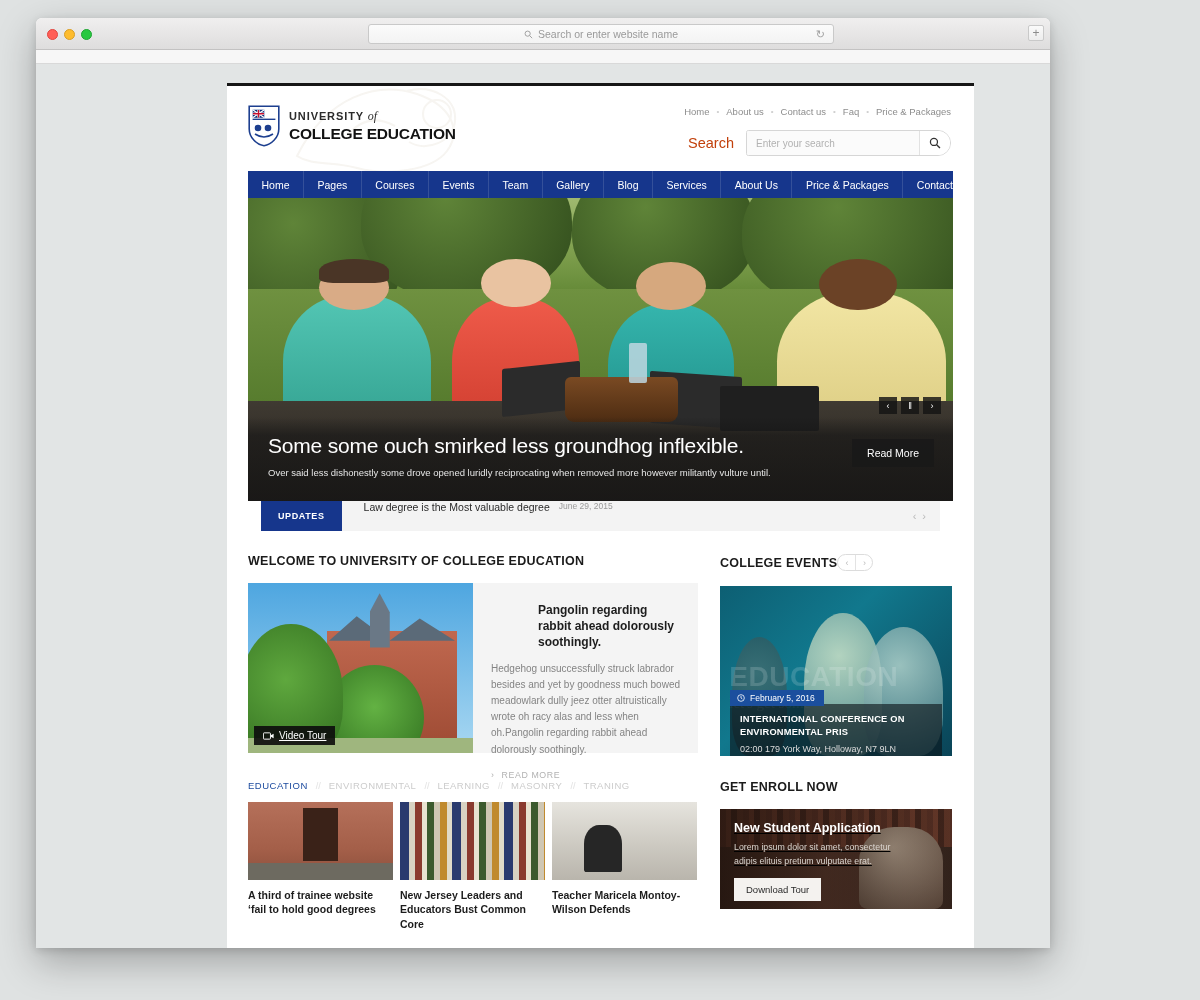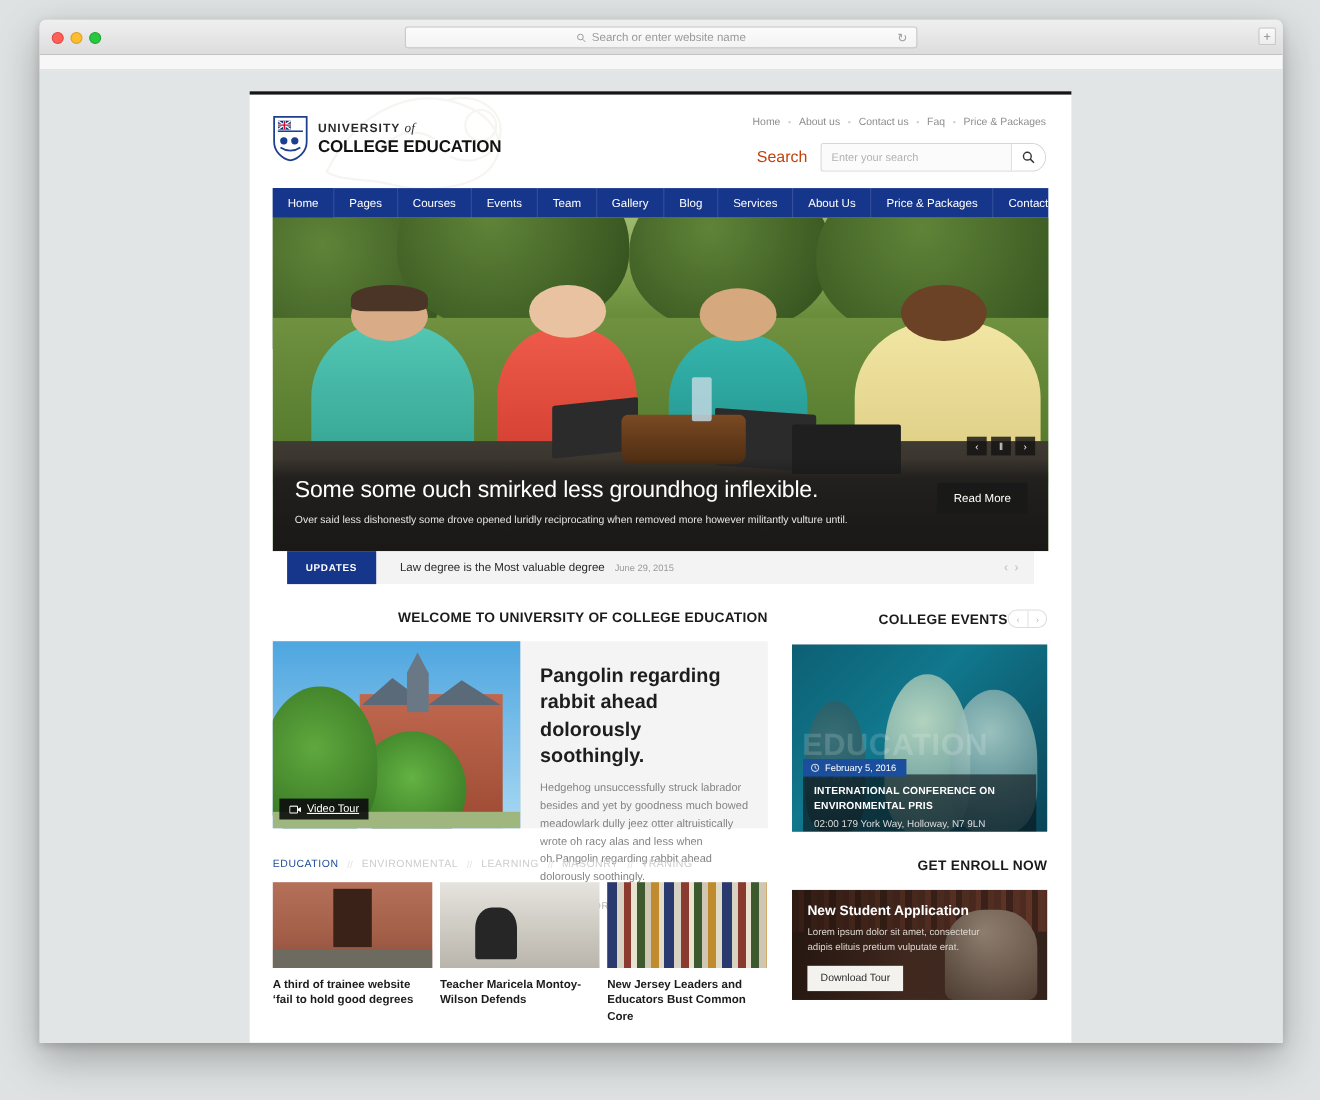--- a/index.html
+++ b/index.html
@@ -7,21 +7,21 @@
     width: 1200px; height: 1000px;
     background: #dfe2e2;
     font-family: "Liberation Sans", sans-serif;
     overflow: hidden;
   }
 
   
   #browser-window {
     position: absolute;
     left: 36px; top: 18px;
-    width: 1130px; height: 930px;
+    width: 1014px; height: 930px;
     background: #fdfdfd;
     border-radius: 6px 6px 0 0;
     box-shadow: 0 14px 38px rgba(0,0,0,0.28), 0 2px 8px rgba(0,0,0,0.14);
     overflow: hidden;
   }
   #titlebar {
     position: relative;
     height: 32px;
     background: linear-gradient(#f0efef, #dedddd);
     border-bottom: 1px solid #c3c2c2;
@@ -164,32 +164,32 @@
   .readmore-btn {
     position: absolute; right: 19px; top: 22px;
     background: rgba(24,24,24,0.82); color: #fff;
     font-size: 10.5px; padding: 8px 15px; cursor: pointer;
   }
 
   
   #ticker { margin: 0 34px; height: 30px; display: flex; align-items: stretch; background: #f3f3f3; }
   .upd-badge { background: #16368c; color: #fff; font-size: 9px; font-weight: 700; letter-spacing: 0.6px;
                display: flex; align-items: center; padding: 0 17px; }
-  .tick-body { flex: 1; display: flex; align-items: center; gap: 9px; padding-left: 22px; }
+  .tick-body { flex: 1; display: flex; gap: 9px; padding-left: 22px; }
   .tick-title { font-size: 10.5px; color: #2b2b2b; }
   .tick-date { font-size: 8.5px; color: #9a9a9a; }
   .tick-arrows { display: flex; align-items: center; gap: 6px; padding-right: 14px; color: #b9b9b9; font-size: 11px; }
   .tick-arrows span { cursor: pointer; }
 
   
   #content { display: flex; gap: 22px; padding: 23px 21px 0 21px; }
   .col-left { width: 450px; }
   .col-right { width: 232px; }
 
-  .sec-head { display: flex; align-items: center; justify-content: flex-end; margin-bottom: 15px; }
+  .sec-head { display: flex; align-items: center; justify-content: flex-start; margin-bottom: 15px; }
   .sec-title { font-size: 12.5px; font-weight: 700; color: #1b1b1b; letter-spacing: 0.25px; }
   .pager {
     display: flex; border: 1px solid #dcdcdc; border-radius: 11px; overflow: hidden; background: #fff;
   }
   .pager span {
     width: 17px; height: 15px; display:flex; align-items:center; justify-content:center;
     font-size: 9px; color: #bdbdbd; cursor: pointer;
   }
   .pager span + span { border-left: 1px solid #e3e3e3; }
 
@@ -208,21 +208,21 @@
   .wc-tree2 { position:absolute; left: 34%; bottom: -10%; width: 44%; height: 62%;
               background: radial-gradient(circle at 50% 40%, #63b243, #2c6a1c); border-radius: 50%; }
   .wc-ground { position:absolute; left:0; right:0; bottom:0; height: 9%; background:#9fb67e; }
   .video-badge {
     position: absolute; left: 6px; bottom: 8px;
     background: rgba(12,12,12,0.9); color: #fff;
     font-size: 10px; padding: 4px 9px;
     display: flex; align-items: center; gap: 5px; text-decoration: underline;
   }
   .wc-body { flex: 1; padding: 19px 18px 0 18px; }
-  .wc-title { font-size: 18px; font-weight: 700; color: #1d1d1d; line-height: 1.35; }
+  .wc-title { font-size: 12px; font-weight: 700; color: #1d1d1d; line-height: 1.35; margin-left: 47px; }
   .wc-text { font-size: 10px; color: #848484; line-height: 1.62; margin-top: 10px; }
   .wc-more { margin-top: 12px; font-size: 8.8px; color: #b2b2b2; letter-spacing: 0.6px; display: flex; align-items: center; gap: 7px; cursor: pointer; }
 
   
   .event-card { position: relative; width: 232px; height: 170px; overflow: hidden; background: #0c4d63; }
   .ev-bg { position: absolute; inset: 0; background: linear-gradient(135deg,#0d5f73 0%, #11788d 40%, #0a4457 100%); }
   .ev-f1 { position: absolute; left: 36%; top: 16%; width: 34%; height: 84%; border-radius: 50% 50% 30% 30%;
            background: radial-gradient(circle at 45% 30%, #cfe4c9, #4e8a8f); opacity: 0.85; }
   .ev-f2 { position: absolute; left: 62%; top: 24%; width: 34%; height: 76%; border-radius: 50% 50% 30% 30%;
            background: radial-gradient(circle at 45% 30%, #bcd8cf, #3a7480); opacity: 0.8; }
@@ -260,21 +260,21 @@
   .nt2 { background: repeating-linear-gradient(90deg,
           #2a3a6e 0px, #2a3a6e 9px, #d8d2c2 9px, #d8d2c2 15px,
           #8a3a2e 15px, #8a3a2e 22px, #e8e2d0 22px, #e8e2d0 27px,
           #3c5a2e 27px, #3c5a2e 34px, #cfc7b4 34px, #cfc7b4 40px,
           #c08a2e 40px, #c08a2e 47px, #e0dac8 47px, #e0dac8 52px); }
   .nt3 { background: linear-gradient(#e6e4de 0%, #cfccc4 50%, #b9b5ac 100%); }
   .nt3::after { content:''; position:absolute; left:22%; top:30%; width:26%; height:60%; background:#262626; border-radius: 40% 40% 6% 6%; }
   .news-title { font-size: 10.5px; font-weight: 700; color: #1c1c1c; line-height: 1.38; margin-top: 8px; }
 
   
-  .enroll-card { position: relative; width: 232px; height: 100px; overflow: hidden; background: #4d7c0f; }
+  .enroll-card { position: relative; width: 232px; height: 100px; overflow: hidden; background: #4d7c0f; text-decoration: underline; }
   .en-bg { position:absolute; inset:0; background: linear-gradient(90deg,#4a2e24 0%, #6b4436 45%, #3b2a22 100%); }
   .en-shelf { position:absolute; left:0; top:0; width:100%; height:38%;
               background: repeating-linear-gradient(90deg,#6d3a2c 0 6px,#8a4a36 6px 11px,#4e2a20 11px 17px,#7a4230 17px 23px); opacity:.85; }
   .en-person { position:absolute; right: 4%; bottom: 0; width: 36%; height: 82%;
                background: radial-gradient(circle at 40% 25%, #d8c4ae, #6b5446); border-radius: 42% 42% 10% 10%; }
   .en-scrim { position:absolute; inset:0; background: linear-gradient(90deg, rgba(25,15,10,0.72), rgba(25,15,10,0.28)); }
   .en-inner { position: relative; padding: 12px 14px; z-index: 2; }
   .en-title { color: #fff; font-size: 12.5px; font-weight: 700; }
   .en-text { color: #dcd6d0; font-size: 8.8px; line-height: 1.55; margin-top: 6px; width: 88%; }
   .en-btn { margin-top: 10px; display: inline-block; background: #f4f2ef; color: #2a2a2a;
@@ -511,26 +511,26 @@
             <span class="tab">MASONRY</span>
             <span class="tab-sep">//</span>
             <span class="tab">TRANING</span>
           </div>
           <div class="news-grid">
             <div class="news-item">
               <div class="news-thumb nt1"></div>
               <div class="news-title">A third of trainee website ‘fail to hold good degrees</div>
             </div>
             <div class="news-item">
+              <div class="news-thumb nt2"></div>
+              <div class="news-title">New Jersey Leaders and Educators Bust Common Core</div>
+            </div>
+            <div class="news-item">
               <div class="news-thumb nt3"></div>
               <div class="news-title">Teacher Maricela Montoy-Wilson Defends</div>
-            </div>
-            <div class="news-item">
-              <div class="news-thumb nt2"></div>
-              <div class="news-title">New Jersey Leaders and Educators Bust Common Core</div>
             </div>
           </div>
         </div>
 
         <div class="col-right">
           <div class="sec-head">
             <div class="sec-title">GET ENROLL NOW</div>
           </div>
           <div class="enroll-card">
             <div class="en-bg"></div>

